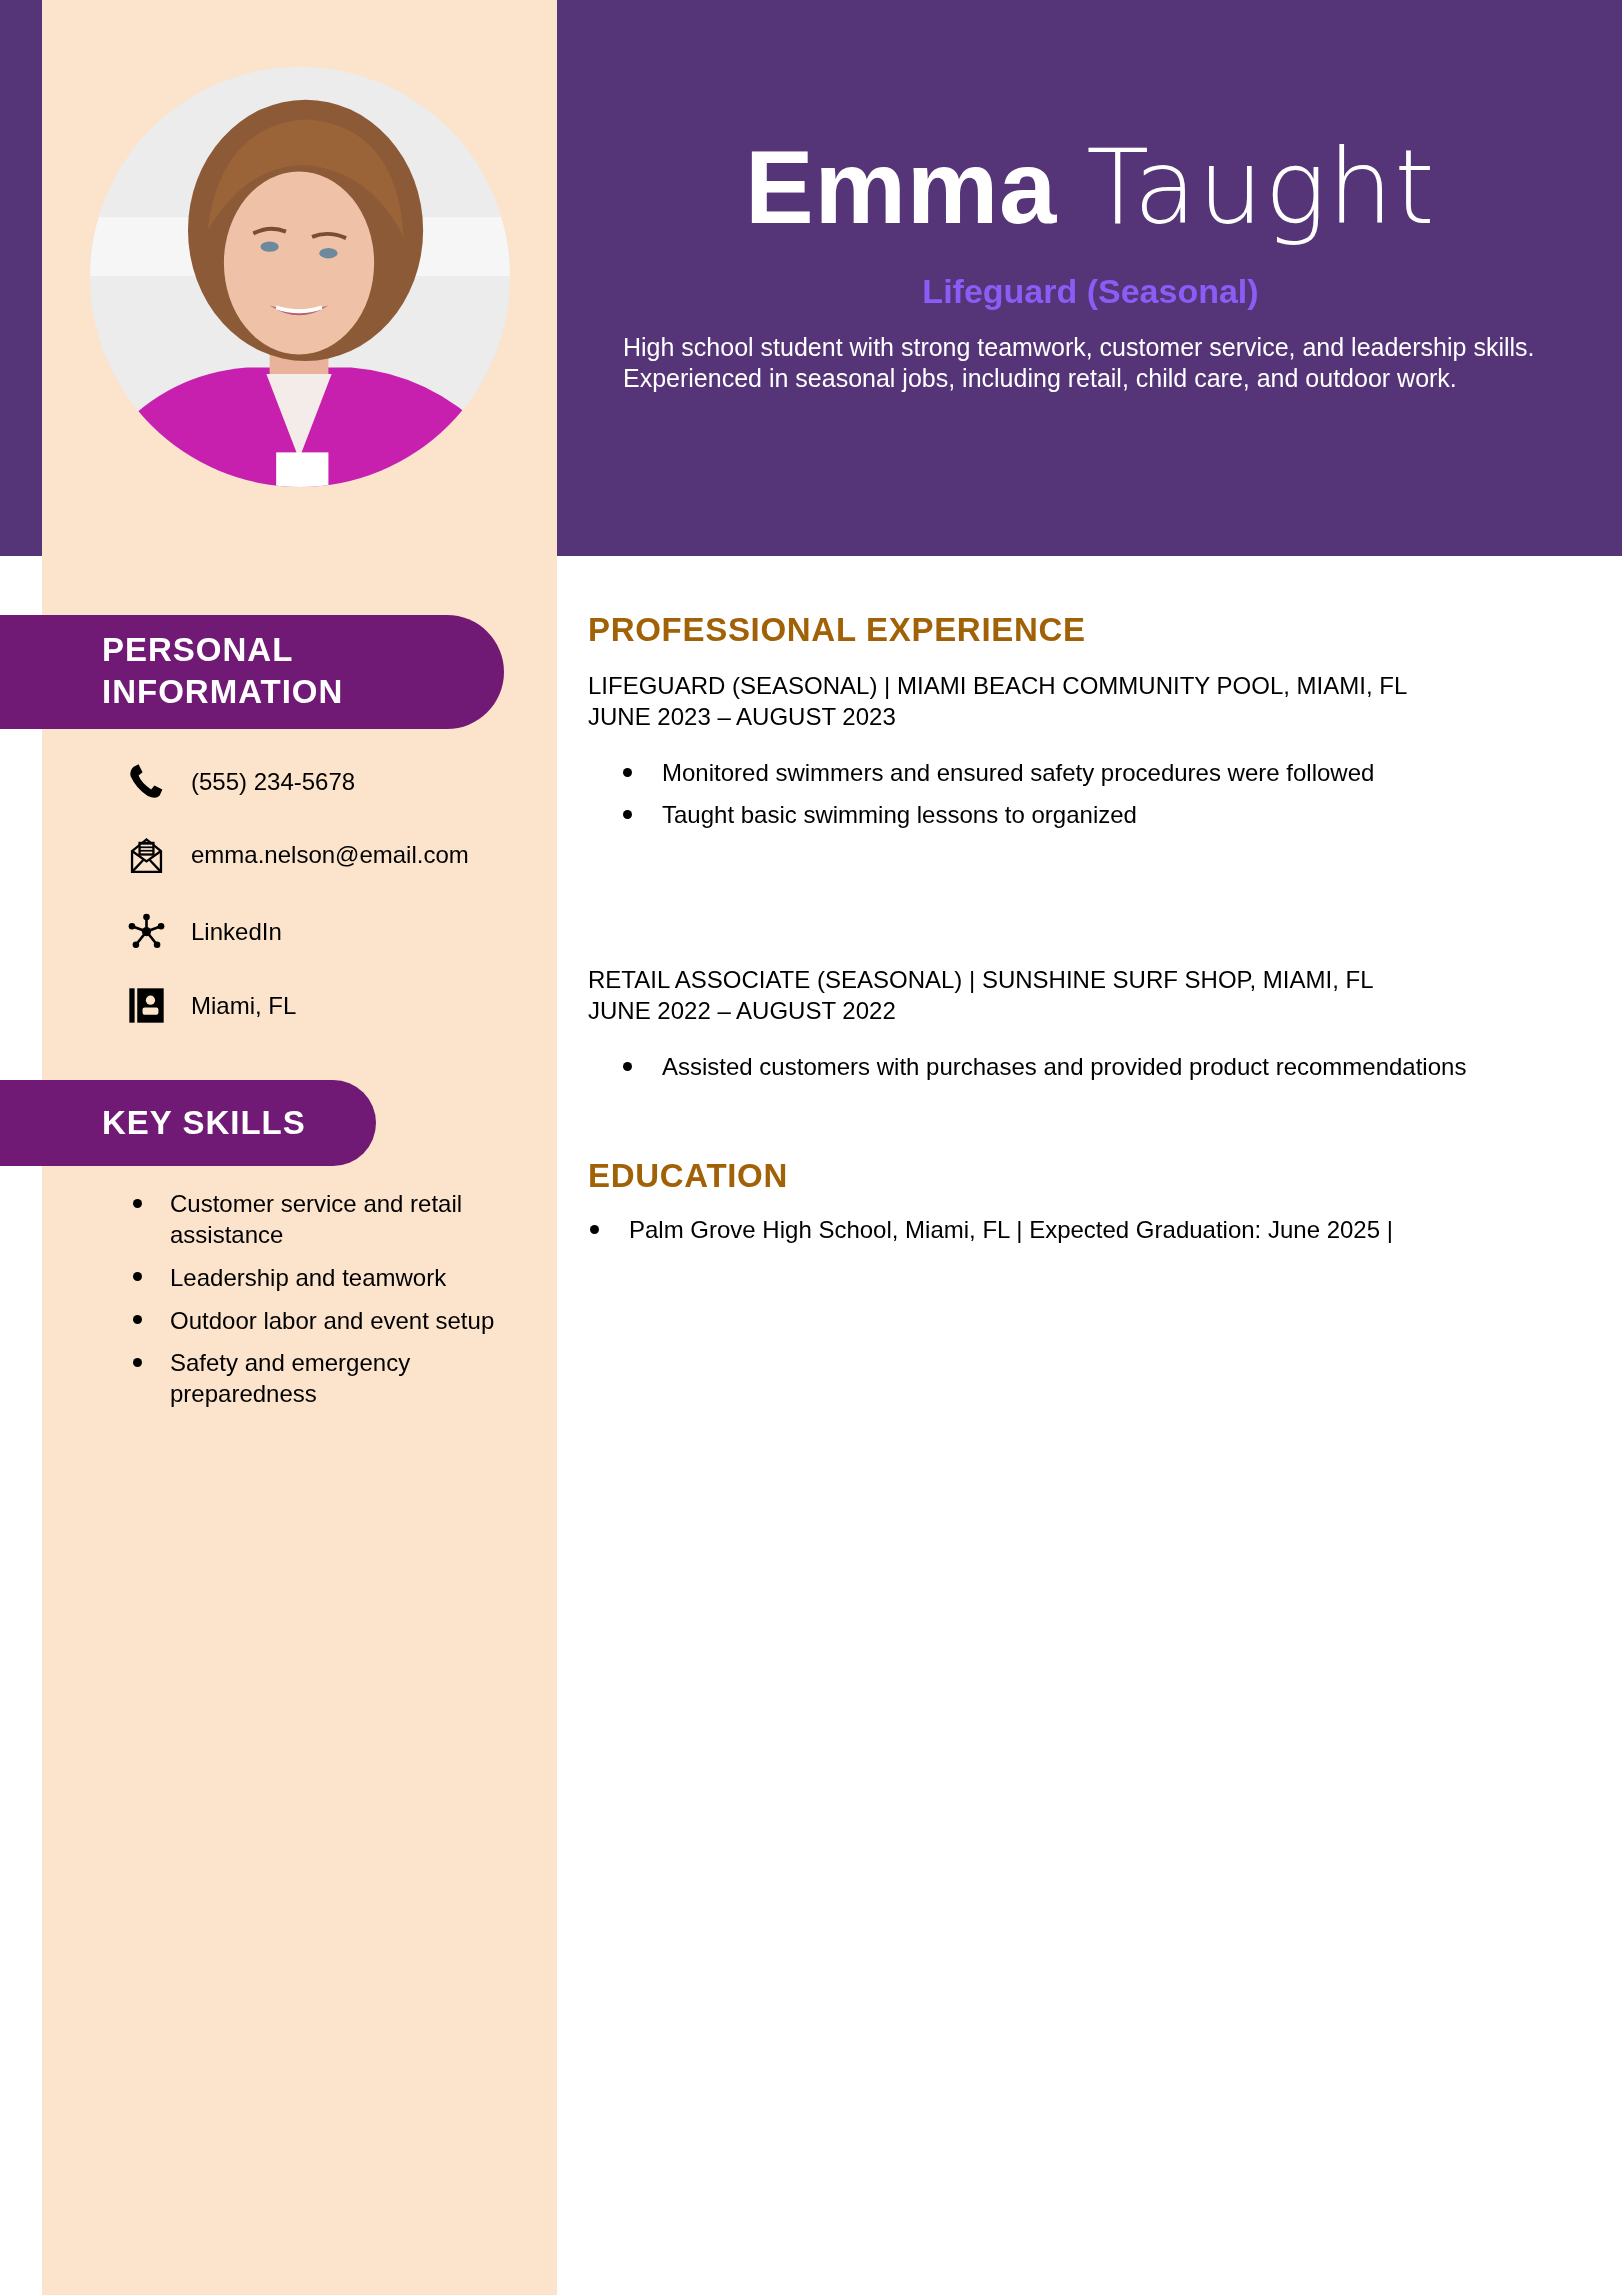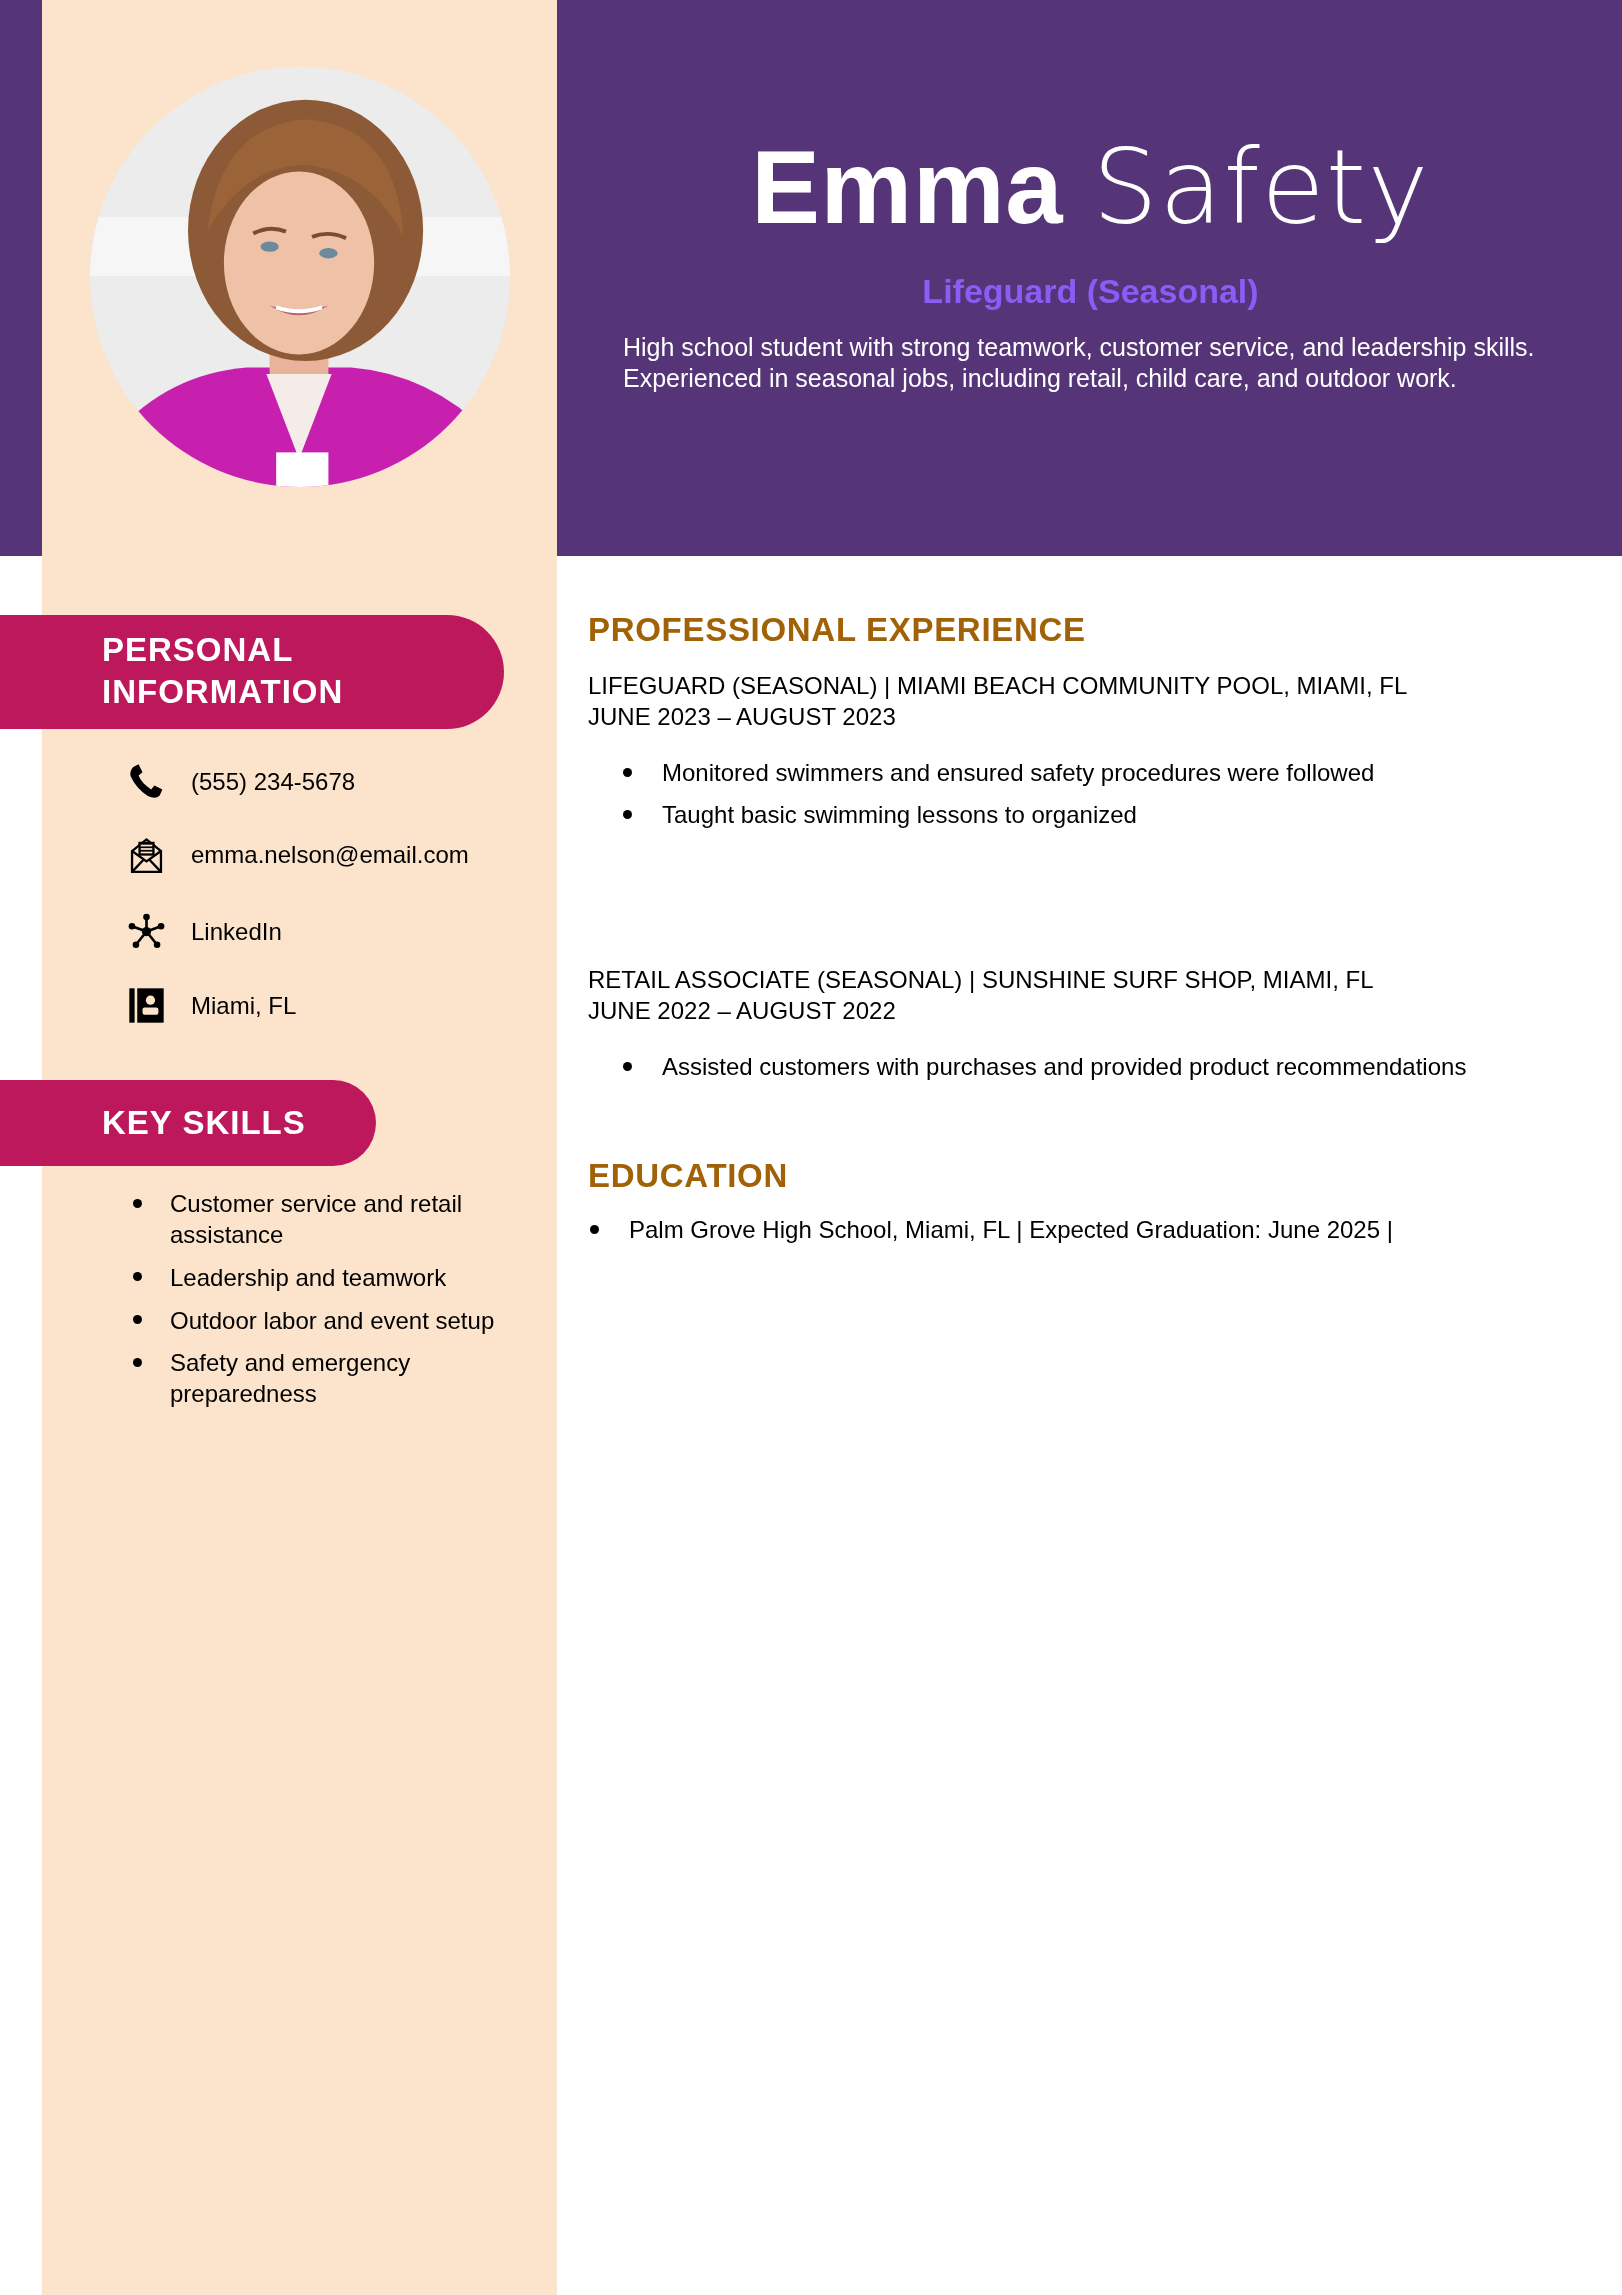--- a/index.html
+++ b/index.html
@@ -12,21 +12,21 @@
            background:radial-gradient(circle at 50% 40%, #f2f2f2 0%, #e8e8e8 60%, #dcdcdc 100%); }
   .photo svg { width:100%; height:100%; display:block; }
 
   .name { left:558px; width:1065px; top:128px; text-align:center; color:#fff; font-size:103px; line-height:118px; white-space:nowrap; letter-spacing:0.7px; }
   .name .first { font-weight:bold; }
   .name .last { font-weight:normal; font-family:"DejaVu Sans", sans-serif; font-weight:200; letter-spacing:1.3px; }
   .job-title { left:558px; width:1065px; top:268px; text-align:center; color:#8b5cf6; font-weight:bold; font-size:34px; line-height:46px; }
   .summary { left:623px; top:332px; color:#fff; font-size:25px; line-height:31px; }
   .summary div { white-space:nowrap; }
 
-  .pill { left:0; background:#be185d; color:#fff; font-weight:bold; letter-spacing:1px; }
+  .pill { left:0; background:#701a75; color:#fff; font-weight:bold; letter-spacing:1px; }
   .pill-personal { top:615px; width:504px; height:114px; border-radius:0 57px 57px 0; }
   .pill-personal .t { position:absolute; left:102px; top:14.4px; font-size:33px; line-height:42px; }
   .pill-skills { top:1080px; width:376px; height:86px; border-radius:0 43px 43px 0; }
   .pill-skills .t { position:absolute; left:102px; top:22px; font-size:33px; line-height:42px; }
 
   .contact-row { left:128px; height:39px; display:flex; align-items:center; }
   .contact-row .icon { width:37px; height:37px; display:flex; align-items:center; justify-content:center; }
   .contact-row .icon svg { width:37px; height:37px; }
   .contact-row .txt { position:absolute; left:63px; font-size:24px; white-space:nowrap; }
 
@@ -71,21 +71,21 @@
     <path d="M250 255 Q275 242 300 252" stroke="#7a4d32" stroke-width="6" fill="none"></path>
     <path d="M340 260 Q365 250 392 262" stroke="#7a4d32" stroke-width="6" fill="none"></path>
 
     <path d="M275 365 Q320 395 365 365 Q320 380 275 365 Z" fill="#b8606e"></path>
     <path d="M285 368 Q320 380 355 368" stroke="#ffffff" stroke-width="6" fill="none"></path>
   </svg>
 </div>
 
 <div class="abs name">
   <span class="first">Emma</span>
-  <span class="last">Safety</span>
+  <span class="last">Taught</span>
 </div>
 <div class="abs job-title">Lifeguard (Seasonal)</div>
 <div class="abs summary">
   <div>High school student with strong teamwork, customer service, and leadership skills.</div>
   <div>Experienced in seasonal jobs, including retail, child care, and outdoor work.</div>
 </div>
 
 <div class="abs pill pill-personal">
   <div class="t">
     <div>PERSONAL</div>

